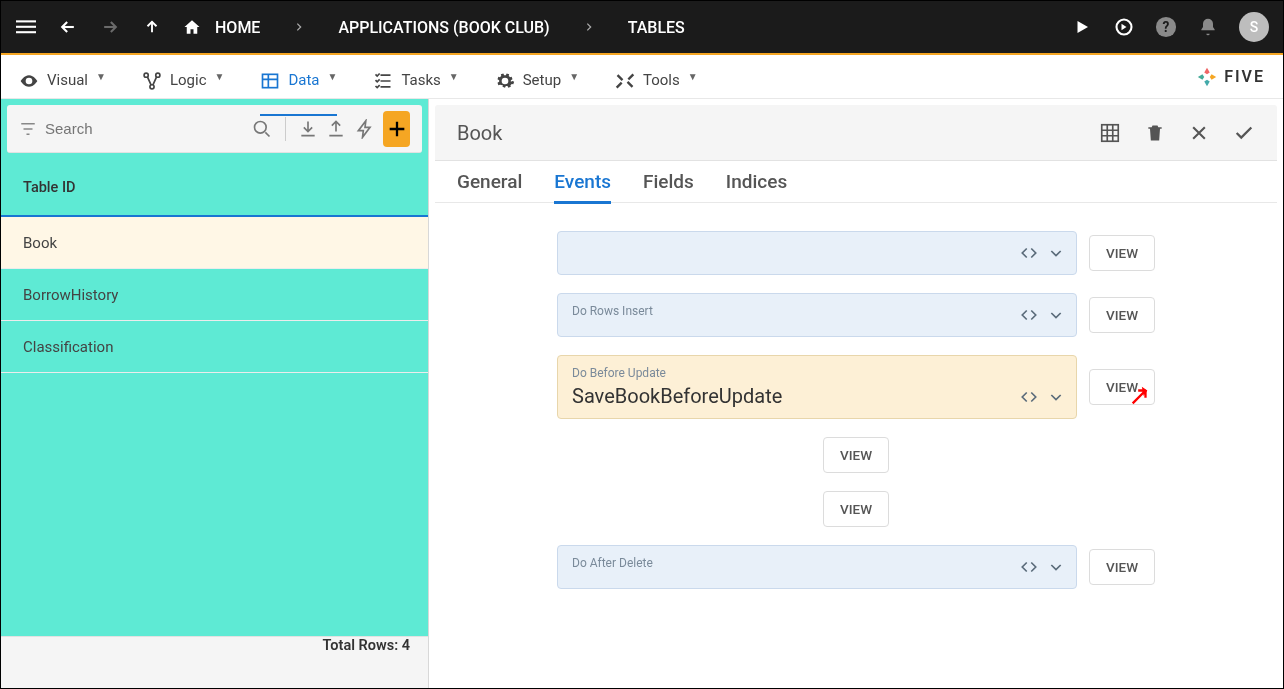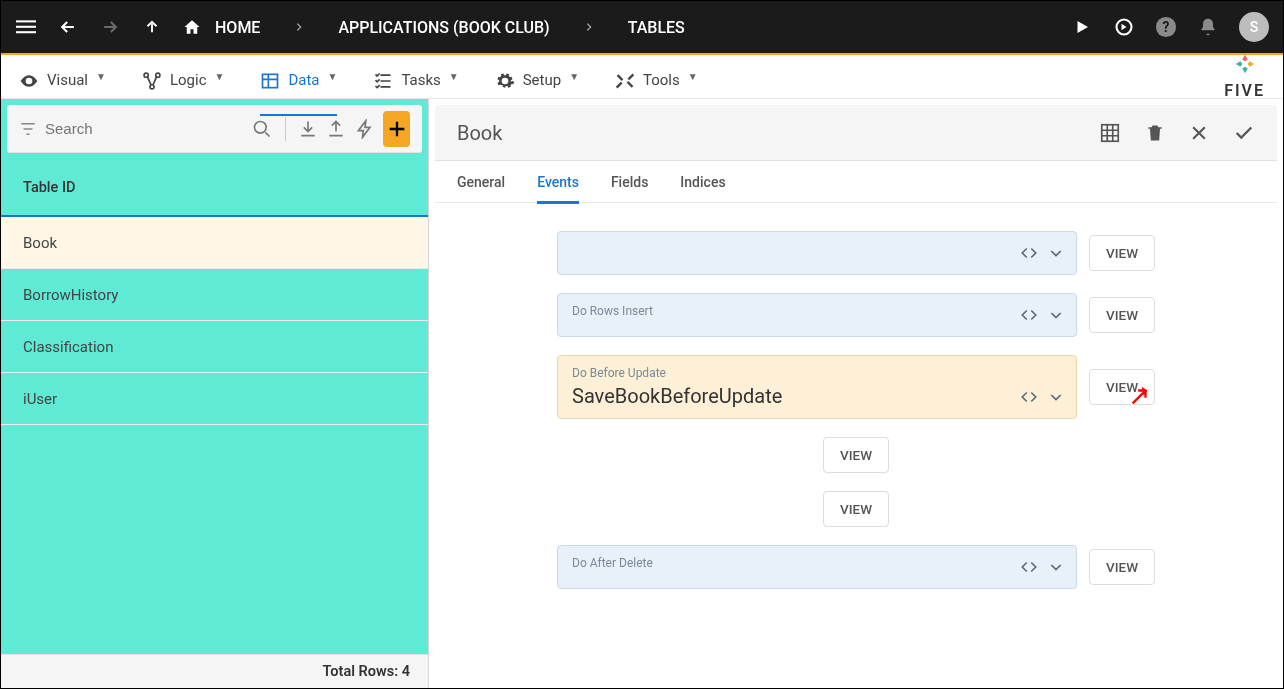--- a/index.html
+++ b/index.html
@@ -17,52 +17,52 @@
 .topbar .avatar { width: 30px; height: 30px; border-radius: 50%; background: #bdbdbd; color: #fff; display: flex; align-items: center; justify-content: center; font-weight: 500; }
 
 .accent-line { height: 2px; background: #f5a623; }
 
 
 .secnav { height: 44px; display: flex; align-items: center; padding: 0 18px; gap: 36px; border-bottom: 1px solid #e8e8e8; }
 .secnav .item { display: flex; align-items: flex-start; gap: 8px; color: #444; font-size: 15px; cursor: pointer; position: relative; height: 44px; margin-top: 32px; }
 .secnav .item .tri { font-size: 10px; color: #666; }
 .secnav .item.active { color: #1976d2; }
 .secnav .item.active::after { content: ""; position: absolute; left: 0; right: 0; bottom: -1px; height: 2px; background: #1976d2; }
-.secnav .brand { margin-left: auto; display: flex; align-items: center; gap: 6px; color: #333; font-weight: 600; letter-spacing: 2px; font-size: 16px; flex-direction: column; }
+.secnav .brand { margin-left: auto; display: flex; align-items: center; gap: 6px; color: #333; font-weight: 600; letter-spacing: 2px; font-size: 16px; }
 .secnav .brand .logo { display: inline-block; }
 
 
 .main { display: flex; height: calc(689px - 52px - 2px - 44px - 2px); }
 
 
 .sidebar { width: 428px; border-right: 1px solid #d8d8d8; display: flex; flex-direction: column; background: #5eead4; }
 .side-tools { height: 48px; background: #f5f5f5; display: flex; align-items: center; padding: 0 12px; gap: 8px; border-bottom: 1px solid #e2e2e2; margin: 6px; border-radius: 3px; }
 .side-tools .filter-icon { color: #888; }
 .side-tools input { flex: 1; border: none; background: transparent; font-size: 15px; color: #555; outline: none; }
 .side-tools .tool-btn { width: 28px; height: 28px; display: flex; align-items: center; justify-content: center; color: #777; cursor: pointer; }
 .side-tools .divider { width: 1px; height: 24px; background: #ccc; margin: 0 4px; }
 .side-tools .add-btn { width: 36px; height: 36px; background: #f5a623; border-radius: 4px; display: flex; align-items: center; justify-content: center; color: #000; font-size: 24px; cursor: pointer; }
 
 .col-header { height: 58px; display: flex; align-items: center; padding: 0 22px; border-bottom: 2px solid #1976d2; font-weight: 500; color: #333; font-size: 14.5px; }
 
 .table-list { flex: 1; overflow: auto; }
 .table-row { height: 52px; display: flex; align-items: center; padding: 0 22px; border-bottom: 1px solid #ececec; cursor: pointer; font-size: 15px; color: #444; }
 .table-row.selected { background: #fff7e6; }
 
-.side-footer { height: 34px; background: #f5f5f5; display: flex; align-items: center; justify-content: flex-end; padding: 0 18px; font-weight: 600; font-size: 14.5px; color: #333; border-top: 1px solid #e2e2e2; }
+.side-footer { height: 52px; background: #f5f5f5; display: flex; justify-content: flex-end; padding: 0 18px; font-weight: 600; font-size: 14.5px; color: #333; border-top: 1px solid #e2e2e2; }
 
 
 .content { flex: 1; display: flex; flex-direction: column; background: #fff; }
 .cont-header { height: 56px; background: #f5f5f5; display: flex; align-items: center; padding: 0 22px; border-bottom: 1px solid #e2e2e2; margin: 6px 6px 0 6px; border-radius: 3px 3px 0 0; }
 .cont-header .title { font-size: 20px; color: #555; }
 .cont-header .actions { margin-left: auto; display: flex; align-items: center; gap: 24px; }
 .cont-header .act-icon { color: #555; cursor: pointer; }
 
 .tabbar { height: 42px; display: flex; align-items: center; padding: 0 22px; gap: 32px; border-bottom: 1px solid #e8e8e8; margin: 0 6px; }
-.tabbar .tab { font-size: 14px; color: #555; font-weight: 500; cursor: pointer; height: 42px; display: flex; align-items: center; position: relative; }
+.tabbar .tab { font-size: 19px; color: #555; font-weight: 500; cursor: pointer; height: 42px; display: flex; align-items: center; position: relative; }
 .tabbar .tab.active { color: #1976d2; }
 .tabbar .tab.active::after { content: ""; position: absolute; left: 0; right: 0; bottom: -1px; height: 2.5px; background: #1976d2; }
 
 .events-area { flex: 1; padding: 28px 22px; overflow: auto; }
 .event-row { display: flex; align-items: stretch; gap: 12px; margin-bottom: 18px; justify-content: center; }
 .event-card { width: 520px; min-height: 44px; background: #e8f0f9; border: 1px solid #cad9ec; border-radius: 4px; padding: 10px 14px; display: flex; align-items: flex-start; position: relative; }
 .event-card.highlighted { background: #fdf0d6; border-color: #e8d6ab; }
 .event-card .labels { flex: 1; }
 .event-card .small-label { font-size: 12px; color: #7a8a9a; }
 .event-card .value { font-size: 20px; color: #333; margin-top: 4px; }
@@ -262,23 +262,20 @@
     </div>
     <div class="table-list">
       <div class="table-row selected">
           <span>Book</span>
         </div>
       <div class="table-row">
           <span>BorrowHistory</span>
         </div>
       <div class="table-row">
           <span>Classification</span>
-        </div>
-      <div class="table-row">
-          <span>iUser</span>
         </div>
     </div>
     <div class="side-footer">
       <span>Total Rows: 4</span>
     </div>
   </div>
 
   <div class="content">
     <div class="cont-header">
       <div class="title">Book</div>

